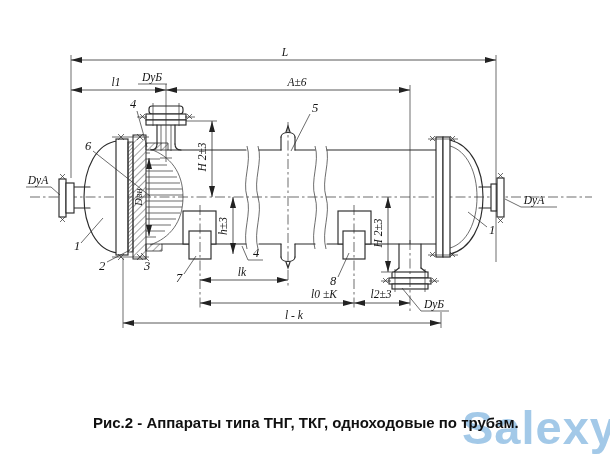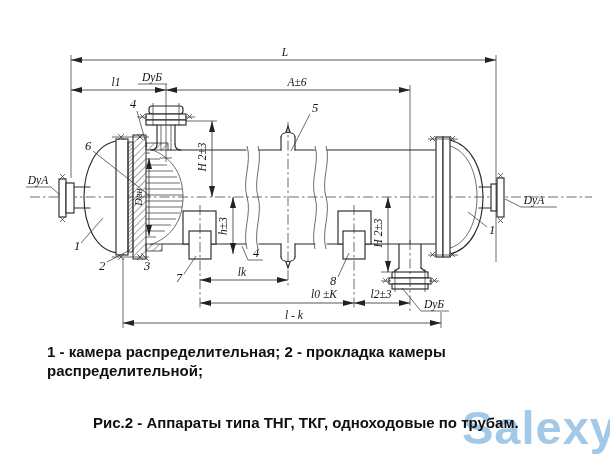--- a/index.html
+++ b/index.html
@@ -260,20 +260,19 @@
   <text class="num" x="133" y="108">4</text>
   <text class="num" x="256" y="257">4</text>
   <text class="num" x="315" y="112">5</text>
   <text class="num" x="88" y="150">6</text>
   <text class="num" x="179" y="282">7</text>
   <text class="num" x="333" y="285">8</text>
   <text class="num" x="492" y="234">1</text>
 </svg>
 
   <div class="legend">
-    <div>1 - камера распределительная; 2 - прокладка камеры распределительной;</div>
   </div>
 
   <div class="caption">Рис.2 - Аппараты типа ТНГ, ТКГ, одноходовые по трубам.</div>
 
   <div class="watermark" id="wm" style="color: rgb(163, 201, 232);">Salexy</div>
 
 </div>
 
 </body></html>

